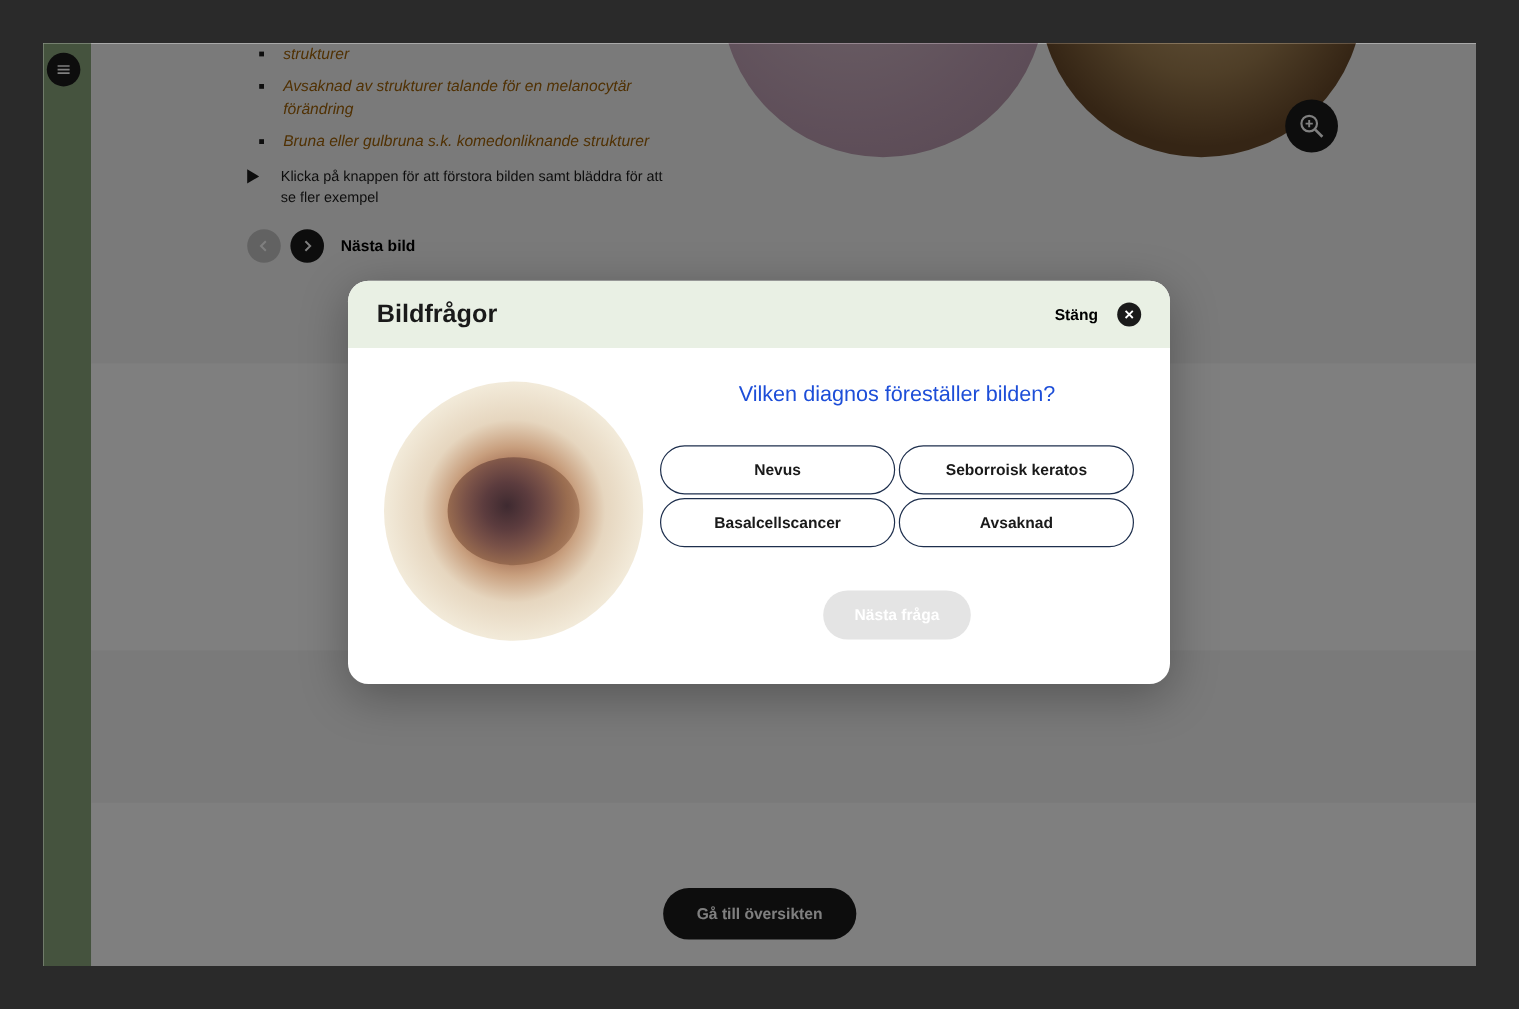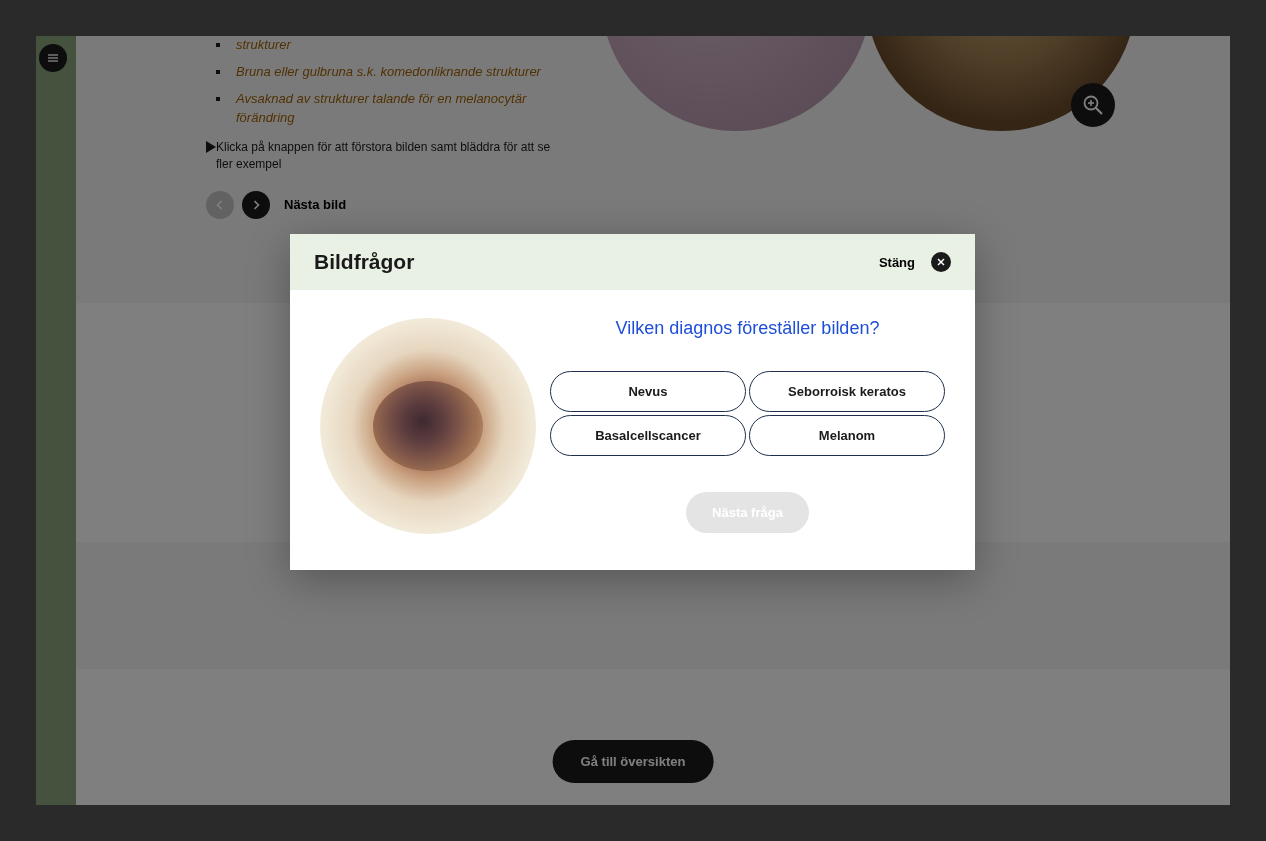--- a/index.html
+++ b/index.html
@@ -78,20 +78,21 @@
     left: 10px;
     top: 7px;
     width: 4px;
     height: 4px;
     background: #1a1a1a;
   }
   .hint-row {
     display: flex;
     align-items: flex-start;
     margin-top: 12px;
+    gap: 18px;
   }
   .hint-row .tri {
     width: 0; height: 0;
     border-top: 6px solid transparent;
     border-bottom: 6px solid transparent;
     border-left: 10px solid #1a1a1a;
     margin-top: 2px;
     flex-shrink: 0;
   }
   .hint-text {
@@ -175,21 +176,21 @@
     inset: 0;
     background: rgba(0,0,0,0.5);
   }
   
   .modal {
     position: absolute;
     left: 290px;
     top: 234px;
     width: 685px;
     background: #fff;
-    border-radius: 0;
+    border-radius: 17px;
     overflow: hidden;
     box-shadow: 0 10px 40px rgba(0,0,0,0.3);
   }
   .modal-head {
     background: #e9f0e4;
     padding: 16px 24px;
     display: flex;
     align-items: center;
     justify-content: space-between;
   }
@@ -302,22 +303,22 @@
           <circle cx="9" cy="9" r="6.5" stroke="#fff" stroke-width="1.8" fill="none"></circle>
           <line x1="14" y1="14" x2="20" y2="20" stroke="#fff" stroke-width="2.2"></line>
           <line x1="9" y1="6" x2="9" y2="12" stroke="#fff" stroke-width="1.6"></line>
           <line x1="6" y1="9" x2="12" y2="9" stroke="#fff" stroke-width="1.6"></line>
         </svg>
       </div>
 
       <div class="text-col">
         <ul class="bullet-list">
           <li>strukturer</li>
+          <li>Avsaknad av strukturer talande för en melanocytär förändring</li>
           <li>Bruna eller gulbruna s.k. komedonliknande strukturer</li>
-          <li>Avsaknad av strukturer talande för en melanocytär förändring</li>
         </ul>
         <div class="hint-row">
           <div class="tri"></div>
           <div class="hint-text">Klicka på knappen för att förstora bilden samt bläddra för att se fler exempel</div>
         </div>
         <div class="nav-row">
           <div class="nav-circle disabled">
             <svg width="10" height="10" viewBox="0 0 10 10">
               <polyline points="6.5,1 2.5,5 6.5,9" stroke="#fff" stroke-width="1.6" fill="none"></polyline>
             </svg>
@@ -355,18 +356,18 @@
     </div>
   </div>
   <div class="modal-body">
     <div class="modal-img"></div>
     <div class="qa-col">
       <div class="q-text">Vilken diagnos föreställer bilden?</div>
       <div class="opt-grid">
         <button class="opt-btn">Nevus</button>
         <button class="opt-btn">Seborroisk keratos</button>
         <button class="opt-btn">Basalcellscancer</button>
-        <button class="opt-btn">Melanom</button>
+        <button class="opt-btn">Avsaknad</button>
       </div>
       <button class="next-q-btn">Nästa fråga</button>
     </div>
   </div>
 </div>
 
 </body></html>

